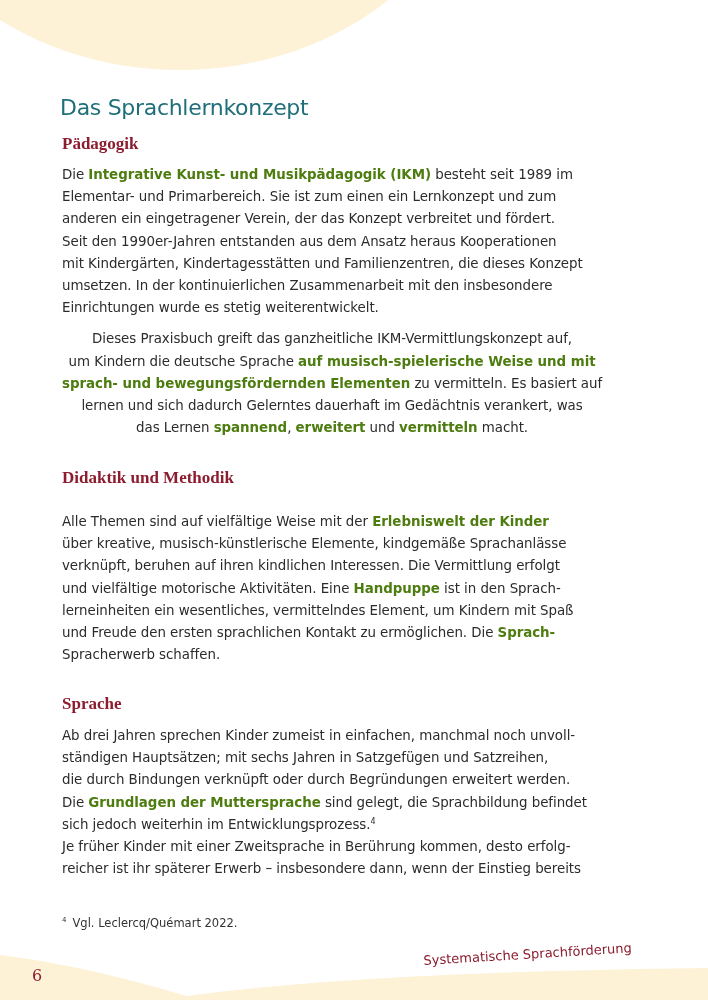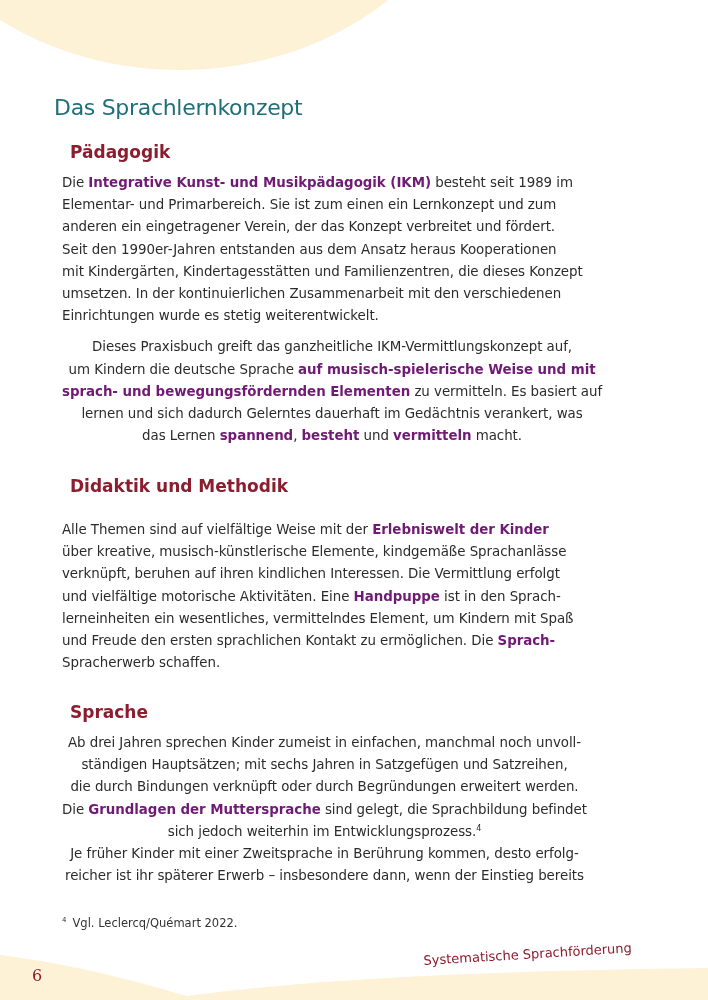--- a/index.html
+++ b/index.html
@@ -19,35 +19,36 @@
       position: absolute; left: 140px; top: -200px;
       width: 340px; height: 230px;
       background: #fdf1d6;
       border-radius: 0 0 60% 40% / 0 0 100% 100%;
     }
     .deco-bottom {
       position: absolute; left: 0; top: 0; width: 708px; height: 1000px;
       pointer-events: none;
     }
     .page-title {
-      position: absolute; left: 54px; top: 80px;
+      position: absolute; left: 60px; top: 80px;
       font-family: "DejaVu Sans", sans-serif;
       font-size: 22px; color: #1f6f7a; letter-spacing: -0.3px;
       font-weight: normal;
     }
     .content { position: absolute; left: 62px; top: 120px; width: 600px; }
     h2 {
-      margin: 8px; font-size: 17px; font-weight: bold; color: #8c1d2f;
+      margin: 0; font-size: 17px; font-weight: bold; color: #8c1d2f;
       line-height: 24px;
+      font-family: Liberation Serif, serif;
     }
     p {
       margin: 0; font-size: 13.4px; line-height: 22.2px; color: #2b2b2b;
       letter-spacing: -0.05px;
     }
-    p b { font-weight: bold; color: #701a75; }
+    p b { font-weight: bold; color: #4d7c0f; }
     .line { display: block; white-space: nowrap; }
     .sup { font-size: 8px; vertical-align: super; line-height: 0; }
     .footnote {
       position: absolute; left: 62px; top: 916px;
       font-size: 11.5px; color: #333;
     }
     .footnote .fn-mark { font-size: 7px; vertical-align: super; margin-right: 6px; }
     .page-number {
       position: absolute; left: 32px; top: 966px;
       font-size: 16px; color: #8c1d2f;
@@ -74,48 +75,48 @@
 
 <div class="content">
   <section style="position:absolute; top:12px; left:0;">
     <h2>Pädagogik</h2>
     <p style="margin-top:8px;">
         <span class="line">Die <b>Integrative Kunst- und Musikpädagogik (IKM)</b> besteht seit 1989 im</span>
         <span class="line">Elementar- und Primarbereich. Sie ist zum einen ein Lernkonzept und zum</span>
         <span class="line">anderen ein eingetragener Verein, der das Konzept verbreitet und fördert.</span>
         <span class="line">Seit den 1990er-Jahren entstanden aus dem Ansatz heraus Kooperationen</span>
         <span class="line">mit Kindergärten, Kindertagesstätten und Familienzentren, die dieses Konzept</span>
-        <span class="line">umsetzen. In der kontinuierlichen Zusammenarbeit mit den verschiedenen</span>
+        <span class="line">umsetzen. In der kontinuierlichen Zusammenarbeit mit den insbesondere</span>
         <span class="line">Einrichtungen wurde es stetig weiterentwickelt.</span>
       </p>
     <p style="margin-top:9px;text-align:center;">
         <span class="line">Dieses Praxisbuch greift das ganzheitliche IKM-Vermittlungskonzept auf,</span>
         <span class="line">um Kindern die deutsche Sprache <b>auf musisch-spielerische Weise und mit</b></span>
         <span class="line"><b>sprach- und bewegungsfördernden Elementen</b> zu vermitteln. Es basiert auf</span>
         <span class="line">lernen und sich dadurch Gelerntes dauerhaft im Gedächtnis verankert, was</span>
-        <span class="line">das Lernen <b>spannend</b>, <b>besteht</b> und <b>vermitteln</b> macht.</span>
+        <span class="line">das Lernen <b>spannend</b>, <b>erweitert</b> und <b>vermitteln</b> macht.</span>
       </p>
   </section>
 
   <section style="position:absolute; top:346px; left:0;">
     <h2>Didaktik und Methodik</h2>
     <p style="margin-top:21px;">
         <span class="line">Alle Themen sind auf vielfältige Weise mit der <b>Erlebniswelt der Kinder</b></span>
         <span class="line">über kreative, musisch-künstlerische Elemente, kindgemäße Sprachanlässe</span>
         <span class="line">verknüpft, beruhen auf ihren kindlichen Interessen. Die Vermittlung erfolgt</span>
         <span class="line">und vielfältige motorische Aktivitäten. Eine <b>Handpuppe</b> ist in den Sprach-</span>
         <span class="line">lerneinheiten ein wesentliches, vermittelndes Element, um Kindern mit Spaß</span>
         <span class="line">und Freude den ersten sprachlichen Kontakt zu ermöglichen. Die <b>Sprach-</b></span>
         <span class="line">Spracherwerb schaffen.</span>
       </p>
   </section>
 
   <section style="position:absolute; top:572px; left:0;">
     <h2>Sprache</h2>
-    <p style="text-align:center;">
+    <p style="margin-top:9px;">
         <span class="line">Ab drei Jahren sprechen Kinder zumeist in einfachen, manchmal noch unvoll-</span>
         <span class="line">ständigen Hauptsätzen; mit sechs Jahren in Satzgefügen und Satzreihen,</span>
         <span class="line">die durch Bindungen verknüpft oder durch Begründungen erweitert werden.</span>
         <span class="line">Die <b>Grundlagen der Muttersprache</b> sind gelegt, die Sprachbildung befindet</span>
         <span class="line">sich jedoch weiterhin im Entwicklungsprozess.<span class="sup">4</span></span>
         <span class="line">Je früher Kinder mit einer Zweitsprache in Berührung kommen, desto erfolg-</span>
         <span class="line">reicher ist ihr späterer Erwerb – insbesondere dann, wenn der Einstieg bereits</span>
       </p>
   </section>
 </div>

